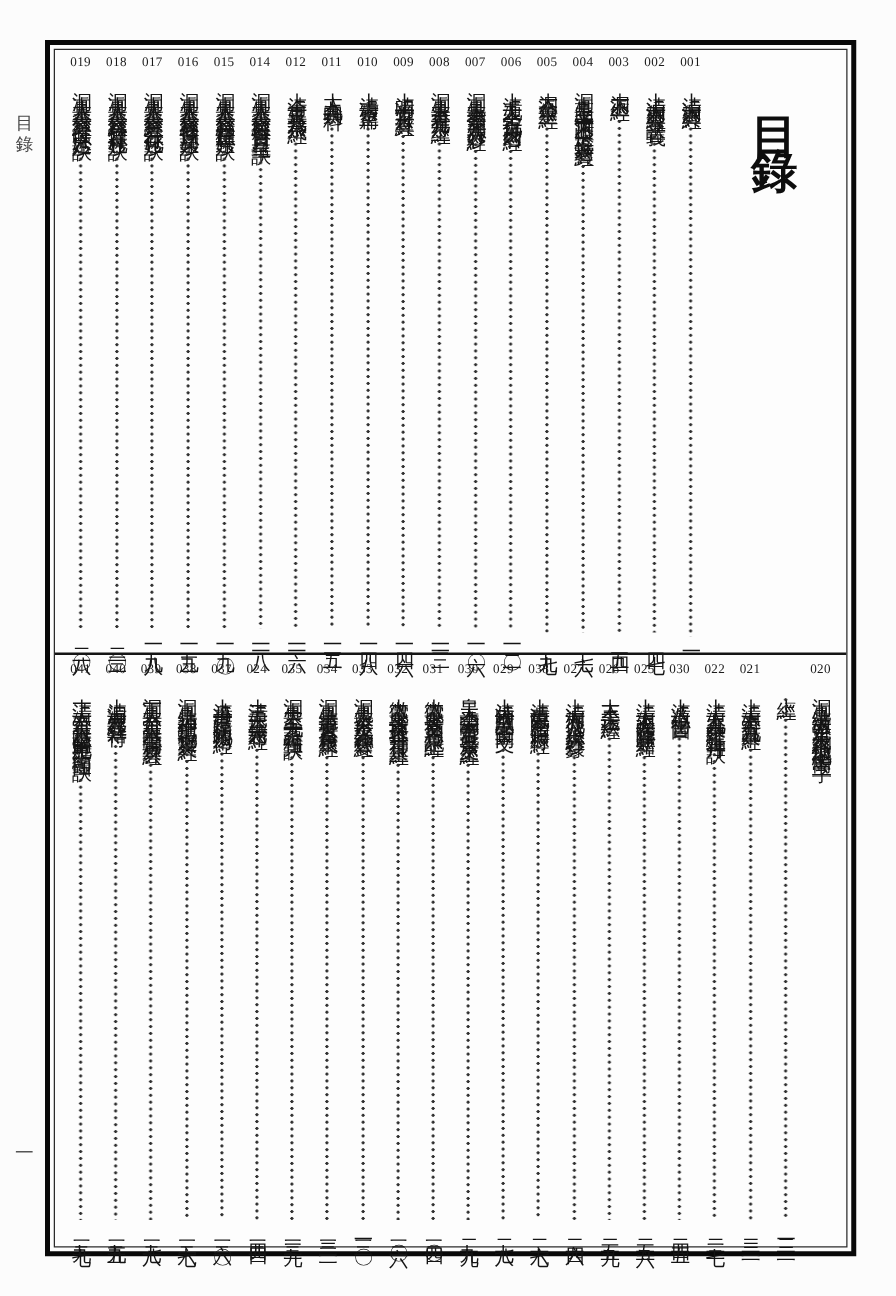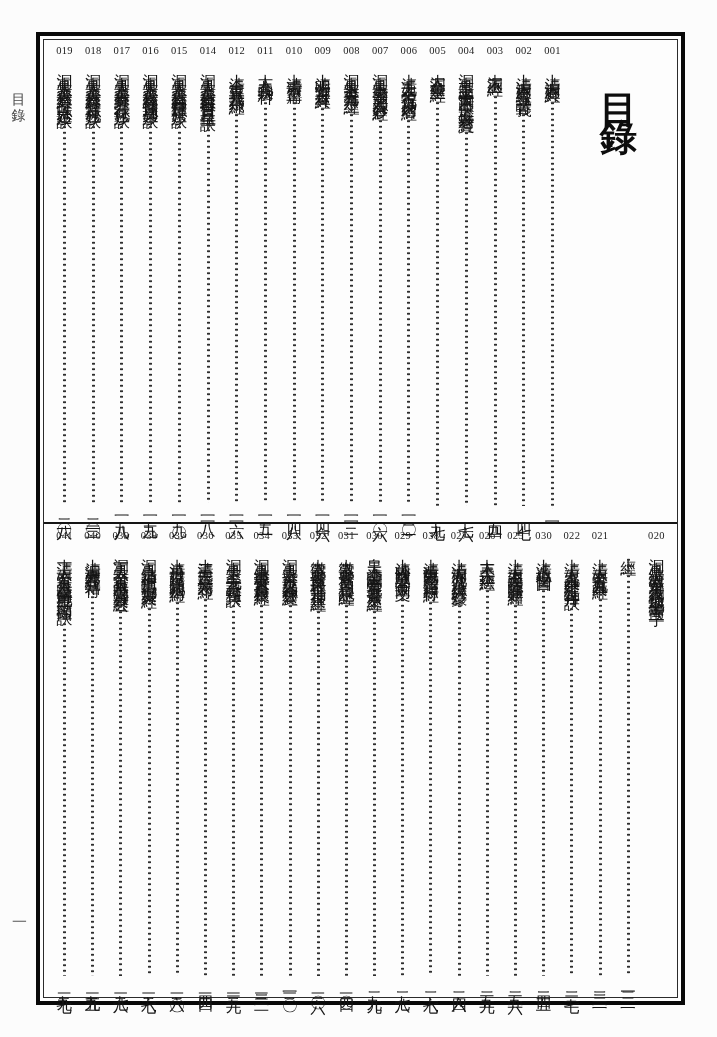--- a/index.html
+++ b/index.html
@@ -290,21 +290,21 @@
             <span class="leader"></span>
             <span class="vpage">三二三</span>
           </div>
           <div class="col">
             <span class="num">035</span>
             <span class="vtitle">洞真太上三九素語玉精真訣</span>
             <span class="leader"></span>
             <span class="vpage">三三九</span>
           </div>
           <div class="col">
-            <span class="num">036</span>
+            <span class="num">024</span>
             <span class="vtitle">上清三元玉檢三元布經</span>
             <span class="leader"></span>
             <span class="vpage">三四四</span>
           </div>
           <div class="col">
             <span class="num">037</span>
             <span class="vtitle">上清丹景道精隱地八術經</span>
             <span class="leader"></span>
             <span class="vpage">三六〇</span>
           </div>

